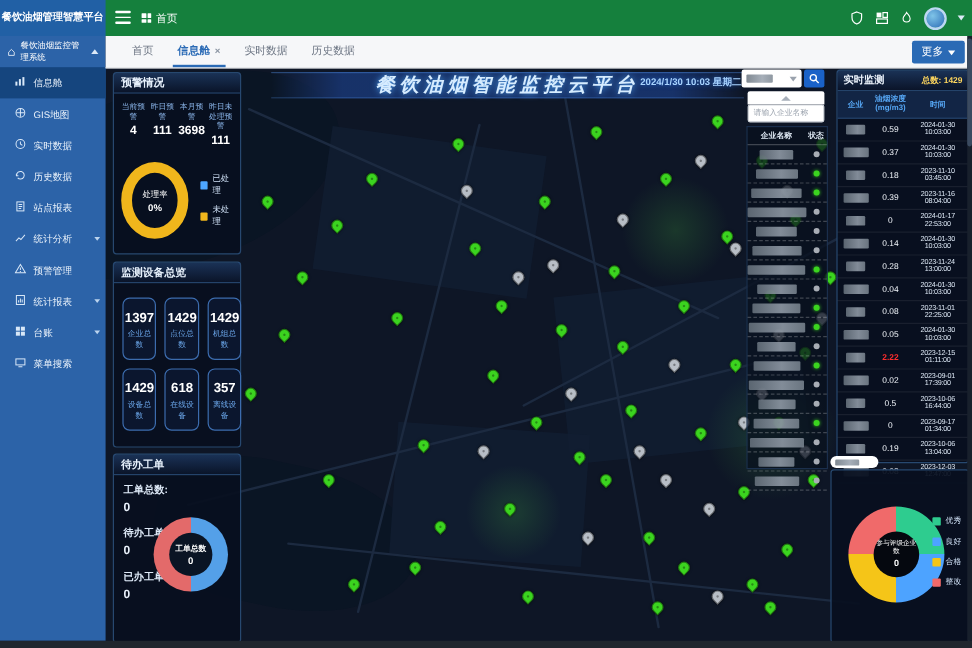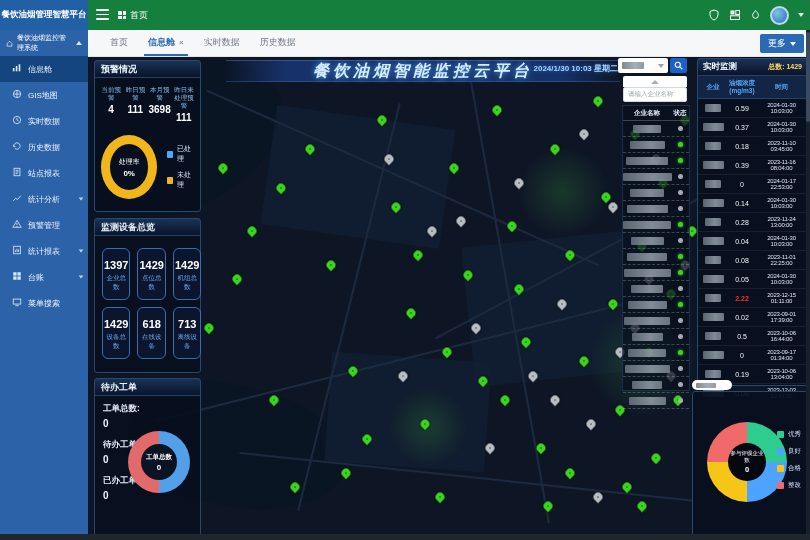--- a/index.html
+++ b/index.html
@@ -432,21 +432,21 @@
         </div>
         <div class="tile">
           <div class="tv">1429</div>
                <div class="tl">设备总数</div>
         </div>
         <div class="tile">
           <div class="tv">618</div>
                <div class="tl">在线设备</div>
         </div>
         <div class="tile">
-          <div class="tv">713</div>
+          <div class="tv">357</div>
                <div class="tl">离线设备</div>
         </div>
       </div>
   </div>
 
   <div class="panel" style="left:6px;top:321px;width:107px;height:158px;">
     <div class="panel-title">待办工单</div>
     <div id="wo-rows">
         <div class="wo-row">
           <div class="wl">工单总数:</div>

